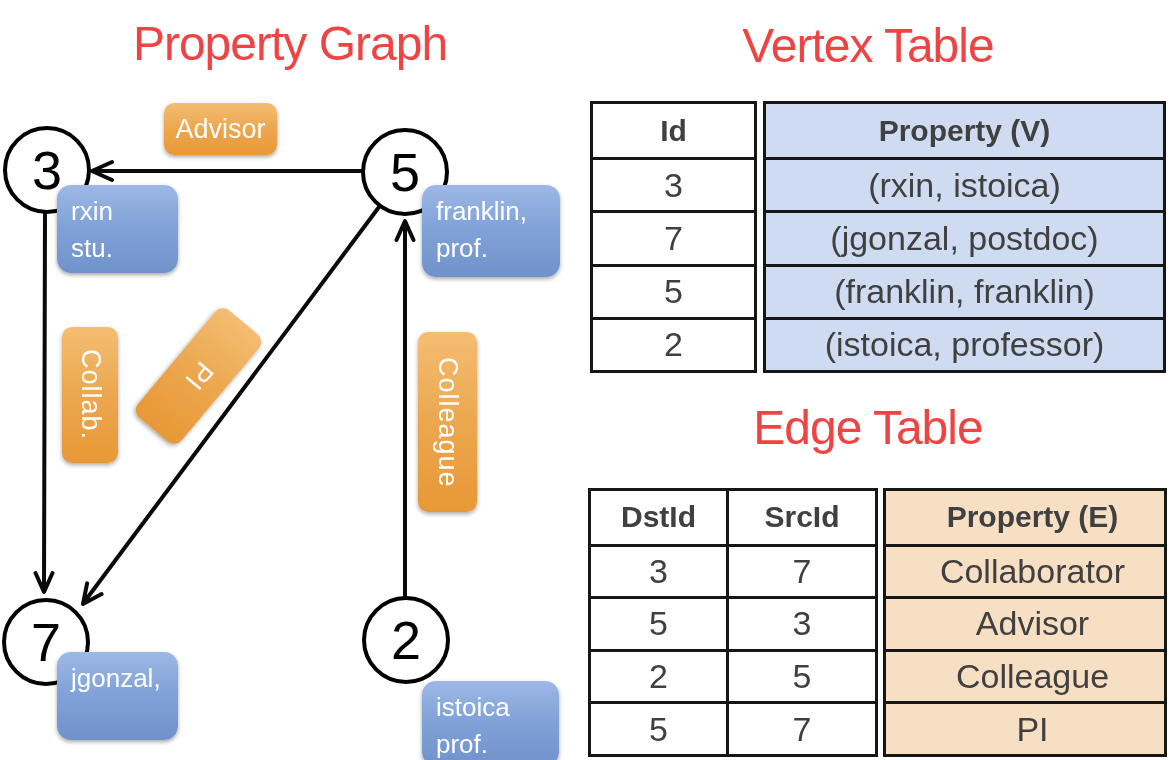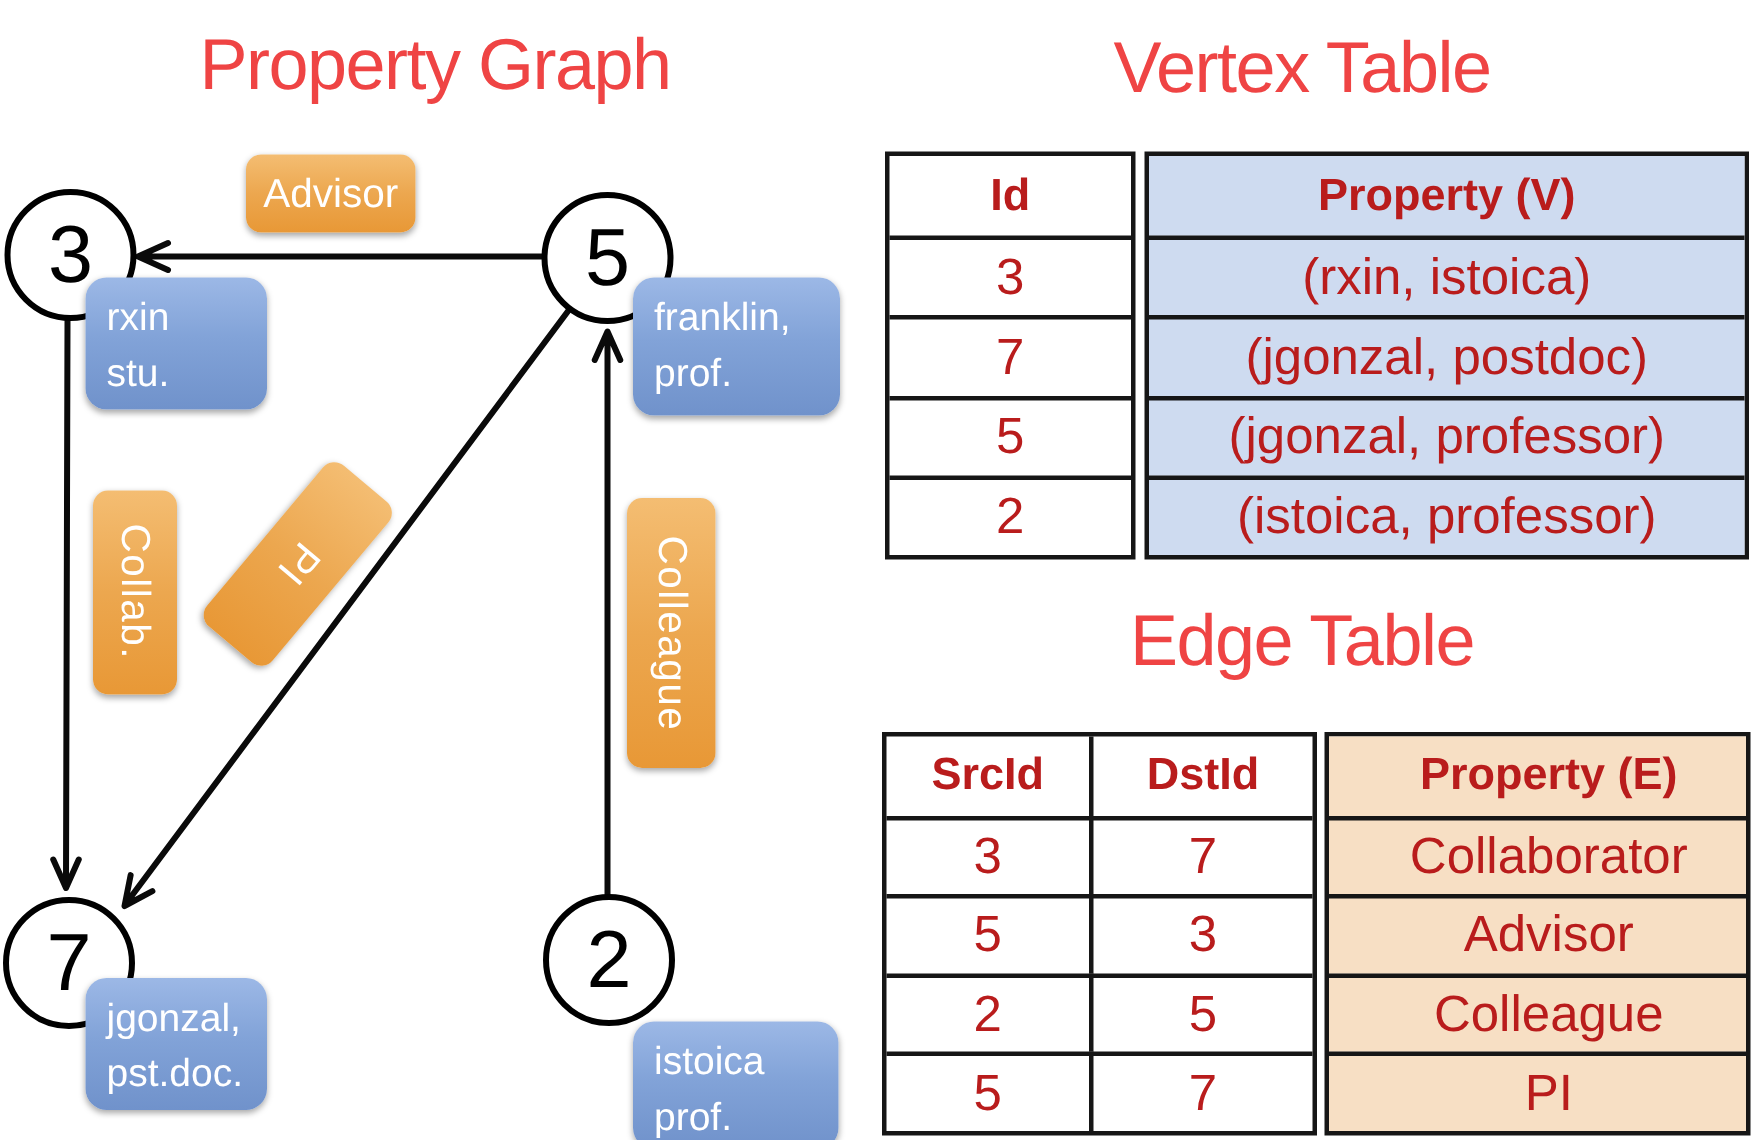--- a/index.html
+++ b/index.html
@@ -30,21 +30,21 @@
   .ebadge .vtext{writing-mode:vertical-rl;letter-spacing:1px;}
   .ebadge-pi{transform:rotate(40deg);}
 
   
   #edges{position:absolute;left:0;top:0;z-index:1;}
   #edges path{stroke:#0a0a0a;stroke-width:4;fill:none;stroke-linecap:round;stroke-linejoin:round;}
 
   
   .grid{position:absolute;display:grid;box-sizing:border-box;border:3px solid #161616;background:#fff;}
   .grid > div{display:flex;align-items:center;justify-content:center;
-              font-size:34px;font-weight:300;color:#b91c1c;box-sizing:border-box;}
+              font-size:34px;font-weight:300;color:#404040;box-sizing:border-box;}
   .grid > .hdr{font-weight:bold;font-size:30px;}
 
   .rows5{grid-template-rows:repeat(5,1fr);}
   .rows5 > div{border-top:3px solid #161616;}
   .rows5 > div:first-child{border-top:none;}
 
   .cols2{grid-template-columns:135px 1fr;grid-template-rows:repeat(5,1fr);}
   .cols2 > div{border-top:3px solid #161616;}
   .cols2 > div:nth-child(-n+2){border-top:none;}
   .cols2 > div:nth-child(2n){border-left:3px solid #161616;}
@@ -87,21 +87,20 @@
   <div class="vbadge" style="left:57px;top:185px;width:121px;height:88px;">
     <span>rxin</span>
     <span>stu.</span>
   </div>
   <div class="vbadge" style="left:422px;top:185px;width:138px;height:92px;">
     <span>franklin,</span>
     <span>prof.</span>
   </div>
   <div class="vbadge" style="left:57px;top:652px;width:121px;height:88px;">
     <span>jgonzal,</span>
-    <span>pst.doc.</span>
   </div>
   <div class="vbadge" style="left:422px;top:681px;width:137px;height:85px;">
     <span>istoica</span>
     <span>prof.</span>
   </div>
 
   <div class="ebadge" style="left:164px;top:103px;width:113px;height:52px;">
     <span>Advisor</span>
   </div>
   <div class="ebadge" style="left:62px;top:327px;width:56px;height:136px;">
@@ -121,29 +120,29 @@
     <div class="cell-id">3</div>
     <div class="cell-id">7</div>
     <div class="cell-id">5</div>
     <div class="cell-id">2</div>
   </div>
 
   <div class="grid rows5 blue-fill" style="left:763px;top:101px;width:403px;height:272px;">
     <div class="hdr">Property (V)</div>
     <div>(rxin, istoica)</div>
     <div>(jgonzal, postdoc)</div>
-    <div>(jgonzal, professor)</div>
+    <div>(franklin, franklin)</div>
     <div>(istoica, professor)</div>
   </div>
 
   <div class="big-title" style="left:588px;top:400px;width:560px;">Edge Table</div>
 
   <div class="grid cols2" style="left:588px;top:488px;width:290px;height:269px;">
+    <div class="hdr">DstId</div>
     <div class="hdr">SrcId</div>
-    <div class="hdr">DstId</div>
     <div class="cell-id">3</div>
     <div class="cell-id">7</div>
     <div class="cell-id">5</div>
     <div class="cell-id">3</div>
     <div class="cell-id">2</div>
     <div class="cell-id">5</div>
     <div class="cell-id">5</div>
     <div class="cell-id">7</div>
   </div>
 

